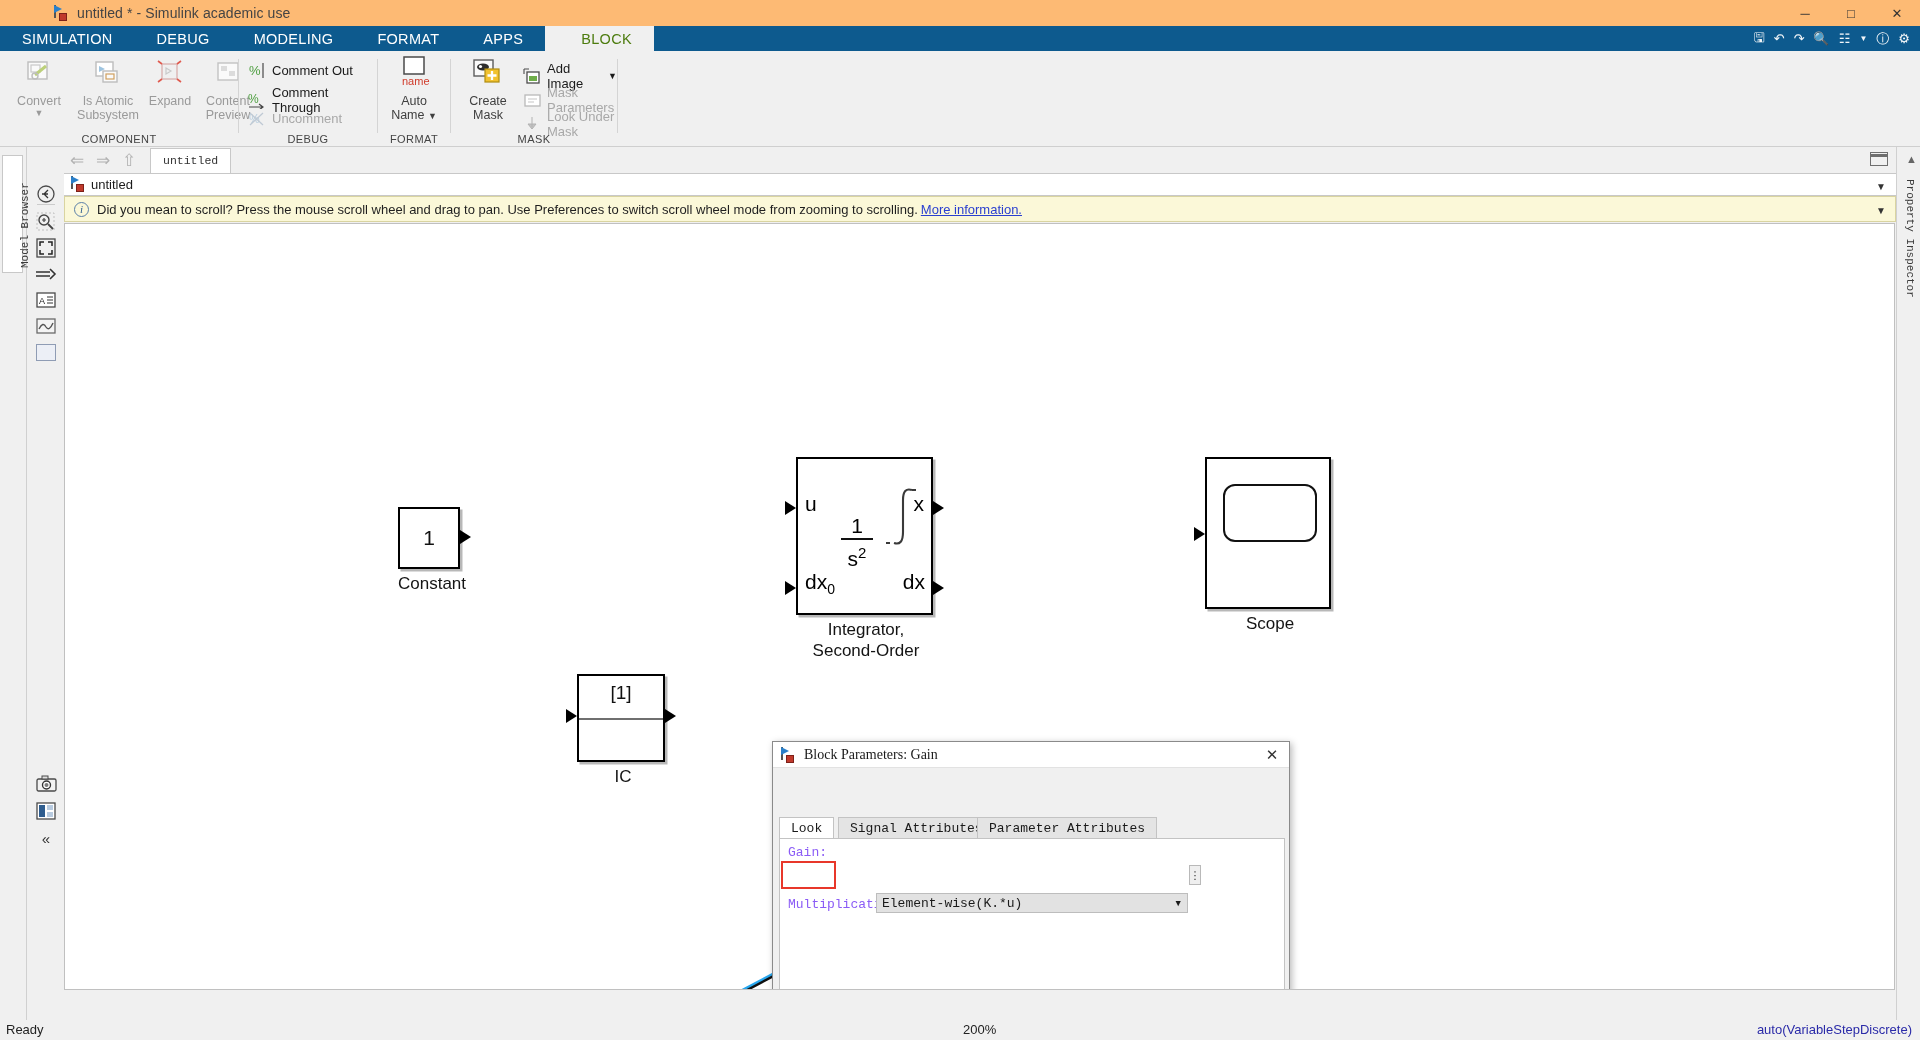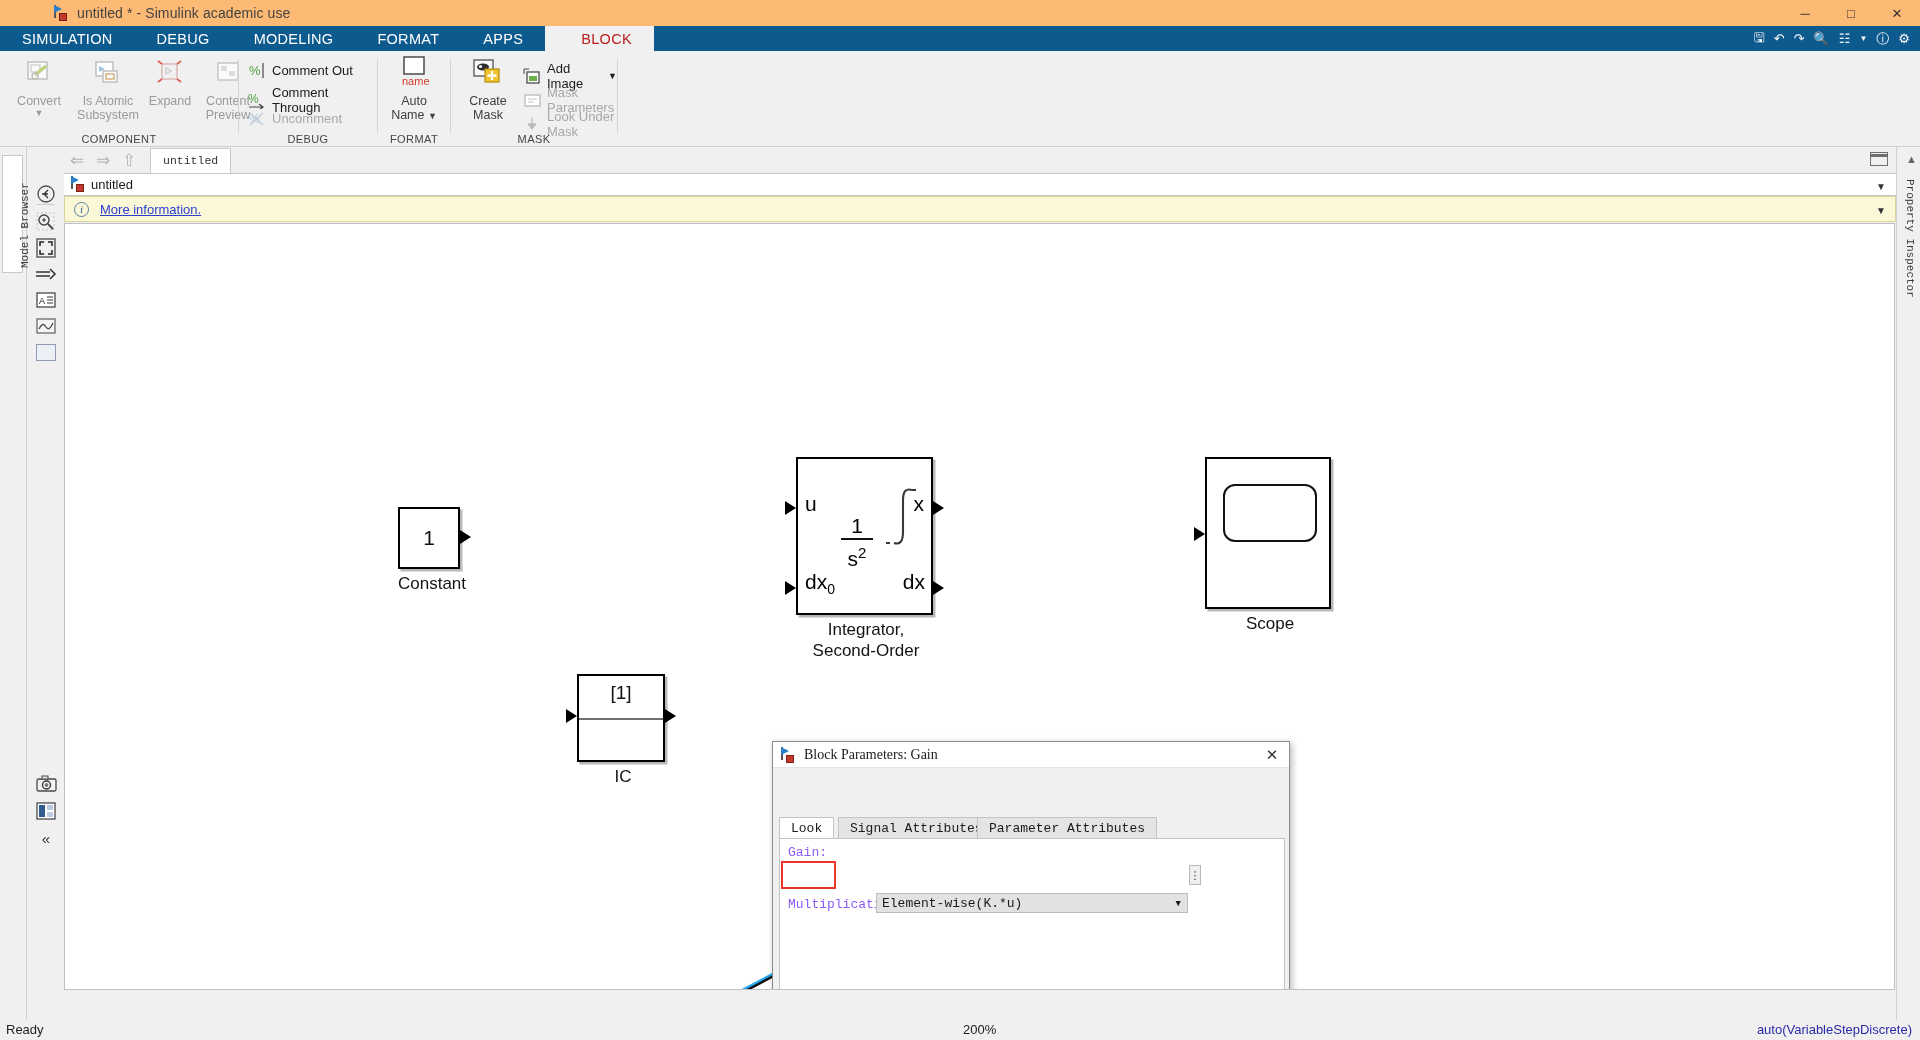--- a/index.html
+++ b/index.html
@@ -30,21 +30,21 @@
   .slicon .pole { position: absolute; left: 0; top: 0; width: 1.5px; height: 13px; background: #555; }
   .slicon .sq { position: absolute; left: 5px; top: 8px; width: 8px; height: 8px; background: #c0392b; border: 1px solid #7d2119; }
 
   
   .ribbon-tabs {
     position: absolute; left: 0; top: 26px; width: 1920px; height: 25px;
     background: #0d5a8e; display: flex; align-items: stretch;
   }
   .rtab { color: #ffffff; font-size: 14.5px; display: flex; align-items: center;
           padding: 0 22px; letter-spacing: .3px; white-space: nowrap; }
-  .rtab.active { background: #f0f0f0; color: #b91c1c; padding-left: 36px; }
+  .rtab.active { background: #f0f0f0; color: #4d7c0f; padding-left: 36px; }
   .qa-right { position: absolute; right: 0; top: 0; height: 25px; display: flex; align-items: center; gap: 9px; padding-right: 10px; }
   .qa-ic { color: #fff; font-size: 13px; opacity: .95; }
 
   
   .ribbon {
     position: absolute; left: 0; top: 51px; width: 1920px; height: 96px;
     background: #f0f0f0; border-bottom: 1px solid #cfcfcf;
   }
   .rgroup { position: absolute; top: 0; height: 96px; }
   .rgroup .glabel { position: absolute; bottom: 2px; width: 100%; text-align: center;
@@ -457,20 +457,21 @@
     <div class="breadcrumb">
       <span style="margin-right:6px">
         <span class="slicon" style="width:14px;height:14px"><span class="pole"></span><span class="flag"></span><span class="sq"></span></span>
       </span>
       <span>untitled</span>
       <span class="bc-caret">▼</span>
     </div>
 
     <div class="notifbar">
       <span class="notif-i">i</span>
+      <span>Did you mean to scroll? Press the mouse scroll wheel and drag to pan. Use Preferences to switch scroll wheel mode from zooming to scrolling.</span>
       <a class="notif-link" href="#">More information.</a>
       <span class="notif-caret">▼</span>
     </div>
 
     <div class="canvas">
 
       <div class="blk" style="left:333px; top:283px; width:68px; height:68px;">
         <div class="bbox" style="width:62px; height:62px; position:absolute; left:0; top:0;
              display:flex; align-items:center; justify-content:center;">
           <span style="font-size:21px; color:#111;">1</span>

